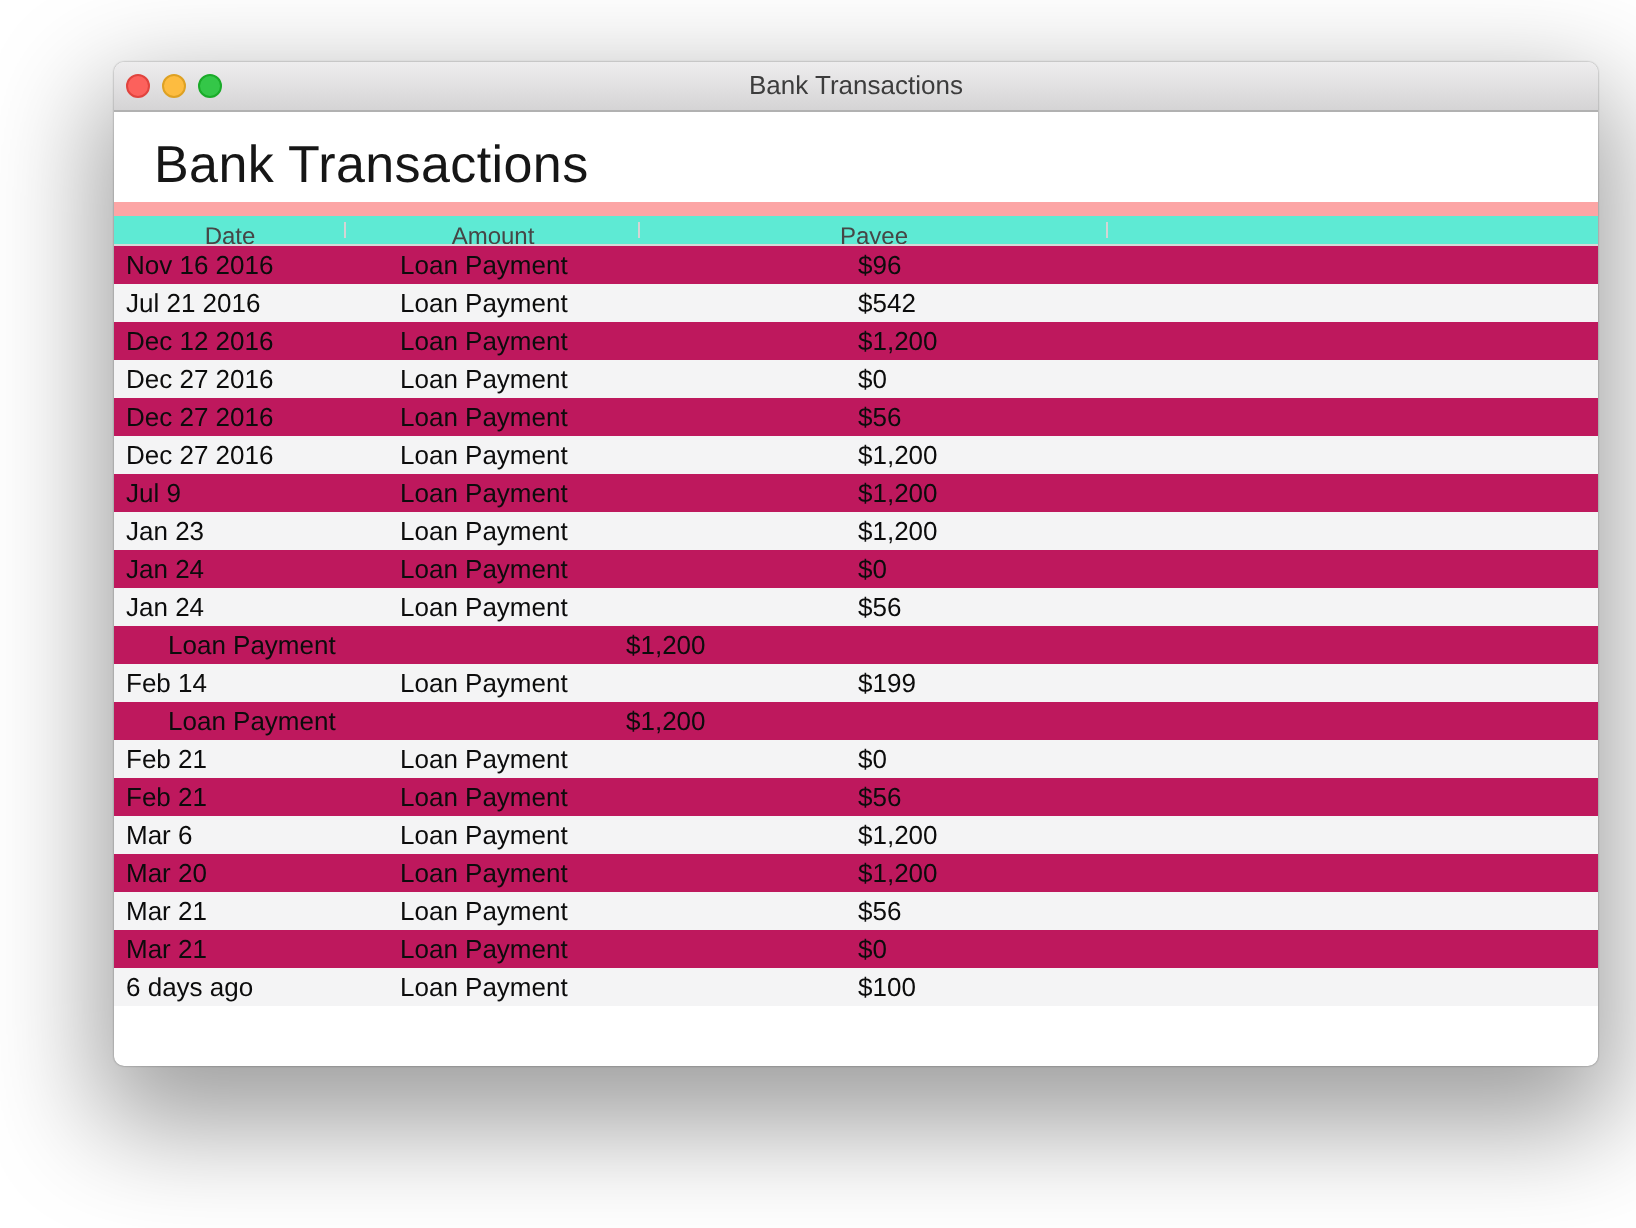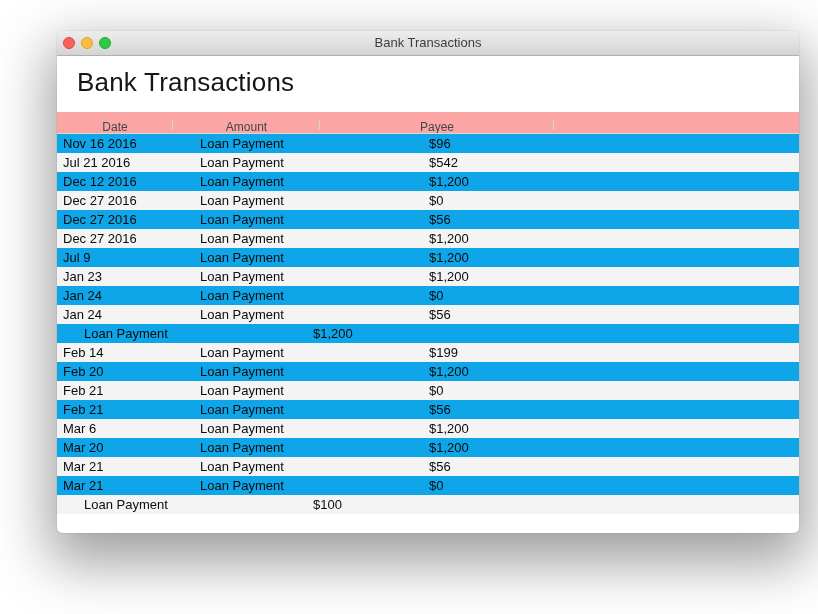--- a/index.html
+++ b/index.html
@@ -58,25 +58,25 @@
   h1.page-heading {
     margin: 12px 0 0 20px;
     font-size: 26px;
     font-weight: 400;
     color: #161616;
     letter-spacing: 0.2px;
     line-height: 1.15;
   }
   .thead {
     display: flex;
-    margin-top: 14px;
+    margin-top: 3px;
     height: 22px;
-    border-top: 5px solid #fca5a5;
+    border-top: 7px solid #fca5a5;
     border-bottom: 1px solid #d8d8d8;
-    background: #fca5a5;
+    background: #5eead4;
   }
   .hcell {
     position: relative;
     font-size: 12px;
     color: #464646;
     text-align: center;
     line-height: 20px;
     overflow: hidden;
     white-space: nowrap;
   }
@@ -88,21 +88,21 @@
     background: #d4d4d4;
   }
   .c-date   { width: 116px; }
   .c-payee  { width: 234px; }
   .c-amount { width: 147px; }
   .c-extra  { flex: 1; }
   .tbody { }
   .trow {
     display: flex;
     height: 19px;
-    background: #0ea5e9;
+    background: #be185d;
   }
   .trow:nth-child(even) { background: #f4f4f5; }
   .cell {
     font-size: 13px;
     color: #0c0c0c;
     line-height: 19px;
     white-space: nowrap;
     overflow: hidden;
   }
   .cell.c-date   { padding-left: 6px; }
@@ -198,21 +198,20 @@
     <div class="cell c-amount">$1,200</div>
     <div class="cell c-extra"></div>
   </div>
         <div class="trow">
     <div class="cell c-date">Feb 14</div>
     <div class="cell c-payee">Loan Payment</div>
     <div class="cell c-amount">$199</div>
     <div class="cell c-extra"></div>
   </div>
         <div class="trow">
-    <div class="cell c-date">Feb 20</div>
     <div class="cell c-payee">Loan Payment</div>
     <div class="cell c-amount">$1,200</div>
     <div class="cell c-extra"></div>
   </div>
         <div class="trow">
     <div class="cell c-date">Feb 21</div>
     <div class="cell c-payee">Loan Payment</div>
     <div class="cell c-amount">$0</div>
     <div class="cell c-extra"></div>
   </div>
@@ -240,19 +239,20 @@
     <div class="cell c-amount">$56</div>
     <div class="cell c-extra"></div>
   </div>
         <div class="trow">
     <div class="cell c-date">Mar 21</div>
     <div class="cell c-payee">Loan Payment</div>
     <div class="cell c-amount">$0</div>
     <div class="cell c-extra"></div>
   </div>
         <div class="trow">
+    <div class="cell c-date">6 days ago</div>
     <div class="cell c-payee">Loan Payment</div>
     <div class="cell c-amount">$100</div>
     <div class="cell c-extra"></div>
   </div>
       </div>
   </div>
 </div>
 
 </body></html>

